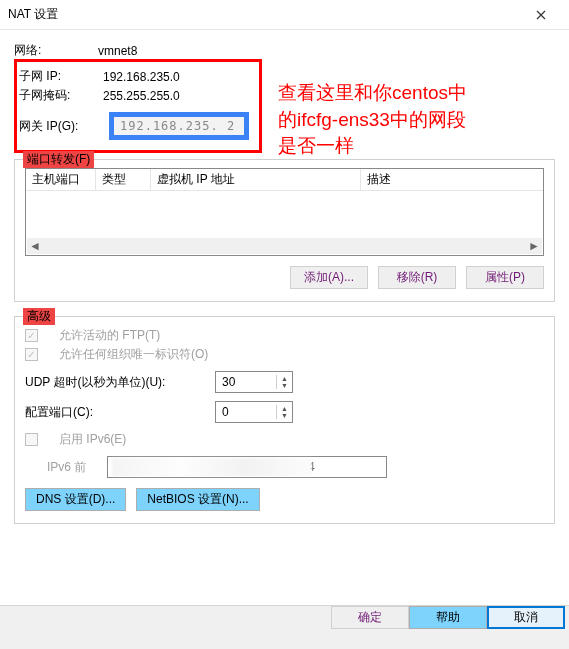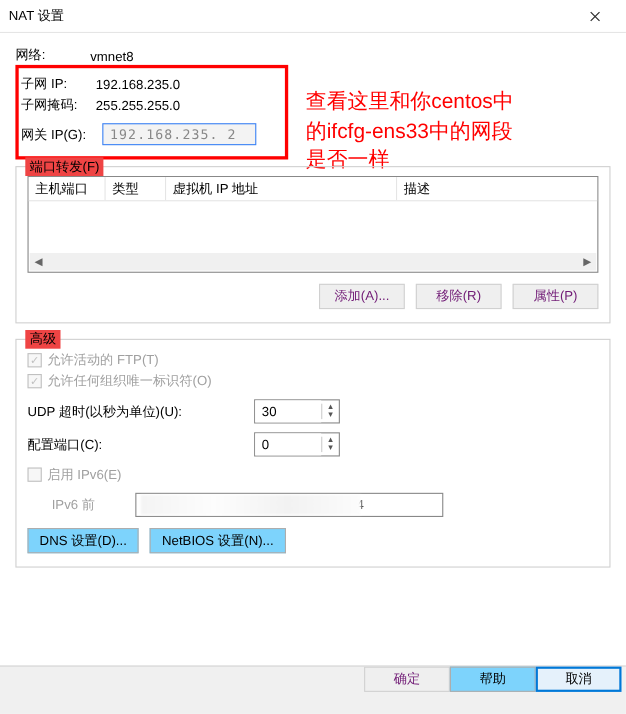--- a/index.html
+++ b/index.html
@@ -21,32 +21,32 @@
     padding: 0 8px;
     border-bottom: 1px solid #e5e5e5;
   }
   .titlebar .title { flex: 1; font-size: 12px; }
   .titlebar .close {
     width: 40px; height: 28px;
     display: flex; align-items: center; justify-content: center;
     font-size: 14px;
   }
   .content { padding: 10px 14px 0 14px; position: relative; }
-  .row { display: flex; align-items: center; margin: 2px 0; }
+  .row { display: flex; align-items: center; margin: 2px 0; gap: 16px; }
   .lbl { width: 64px; }
   .val { padding-left: 4px; }
   .redbox {
     border: 3px solid #f00;
     padding: 4px 6px 8px 2px;
     width: 248px;
     margin-top: -2px;
   }
   .gateway-field {
     display: inline-block;
-    border: 1px solid #3b82f6;
+    border: 5px solid #3b82f6;
     background: #f3f3f3;
     color: #888;
     padding: 2px 6px;
     width: 140px;
     letter-spacing: 1px;
     font-family: Consolas, monospace;
   }
   .annot {
     position: absolute;
     left: 278px; top: 50px;
@@ -109,21 +109,21 @@
     padding: 0 10px;
     font-size: 12px;
   }
   .btn.disabled { color: #701a75; background: #efefef; border-color:#d0d0d0;}
   .checkbox {
     width: 13px; height: 13px; border: 1px solid #999; display:inline-flex;
     align-items:center; justify-content:center; margin-right:5px; font-size:10px;
     color:#333; background:#fff;
   }
   .checkbox.disabled { border-color:#c0c0c0; color:#c0c0c0; background:#f7f7f7;}
-  .field-row { display:flex; align-items:center; margin: 8px 0; gap: 16px; }
+  .field-row { display:flex; align-items:center; margin: 8px 0; }
   .field-row .flabel { width: 190px; }
   .numbox {
     height: 22px; border: 1px solid #888; background:#fff;
     display:flex; align-items:center;
   }
   .numbox input {
     border:none; outline:none; width:60px; padding:0 6px; font-size:12px; height:100%;
   }
   .spin { width:16px; display:flex; flex-direction:column; border-left:1px solid #ccc;}
   .spin div { flex:1; display:flex; align-items:center; justify-content:center; font-size:7px; color:#555; height:10px;}

